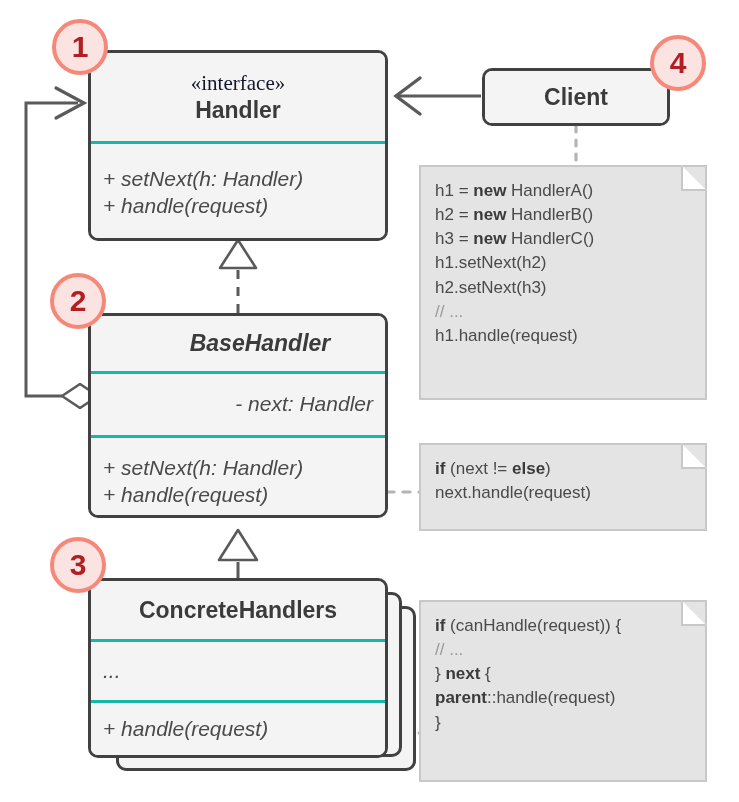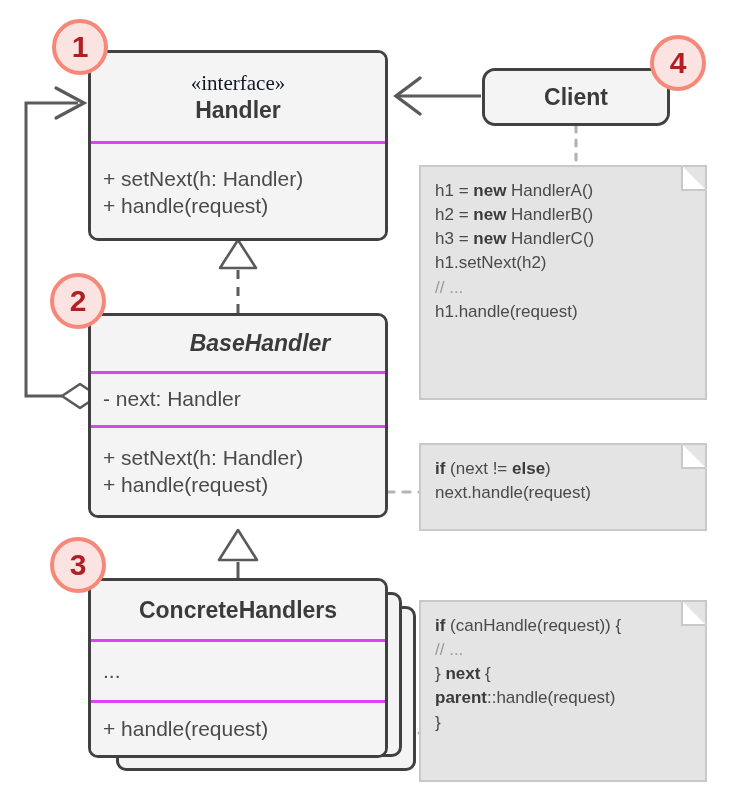--- a/index.html
+++ b/index.html
@@ -45,21 +45,22 @@
     box-sizing: border-box;
     background: #f4f4f4;
     color: #4a4a4a;
     font-size: 21px;
     line-height: 1.25;
     display: flex;
     flex-direction: column;
     justify-content: center;
   }
   .compartment + .compartment {
-    border-top: 3px solid #d946ef;
+    border-top: 3px solid #14b8a6;
+    font-style: italic;
   }
   .c-title {
     align-items: center;
     text-align: center;
   }
   .c-body {
     padding: 4px 12px;
     align-items: flex-start;
     text-align: left;
   }
@@ -193,21 +194,21 @@
     <div class="compartment c-body" style="height:100px;">
       <span class="member">+ setNext(h: Handler)</span>
       <span class="member">+ handle(request)</span>
     </div>
   </div>
 
   <div class="uml-box" style="left:88px; top:313px; width:300px; height:205px;">
     <div class="compartment c-title" style="height:55px;margin-left:44px;">
       <span class="cls-name italic">BaseHandler</span>
     </div>
-    <div class="compartment c-body" style="height:54px;">
+    <div class="compartment c-body" style="height:64px;align-items:flex-end;">
       <span class="member">- next: Handler</span>
     </div>
     <div class="compartment c-body" style="height:90px;">
       <span class="member">+ setNext(h: Handler)</span>
       <span class="member">+ handle(request)</span>
     </div>
   </div>
 
   <div class="uml-box stacked-back" style="left:116px; top:606px; width:300px; height:165px;"></div>
   <div class="uml-box stacked-back" style="left:102px; top:592px; width:300px; height:165px;"></div>
@@ -217,33 +218,34 @@
       <span class="cls-name">ConcreteHandlers</span>
     </div>
     <div class="compartment c-body" style="height:61px;">
       <span class="member">...</span>
     </div>
     <div class="compartment c-body" style="height:55px;">
       <span class="member">+ handle(request)</span>
     </div>
   </div>
 
-  <div class="uml-box" style="left:482px; top:68px; width:188px; height:58px;border-radius:13px;">
+  <div class="uml-box" style="left:482px; top:68px; width:188px; height:58px;">
     <div class="compartment c-title" style="height:100%;">
       <span class="cls-name">Client</span>
     </div>
   </div>
 
   <div class="note" style="left:419px; top:165px; width:288px; height:235px;">
     <span class="fold"></span>
     <div>
         <span class="note-line"><span>h1 = </span><span class="kw">new</span><span> HandlerA()</span></span>
         <span class="note-line"><span>h2 = </span><span class="kw">new</span><span> HandlerB()</span></span>
         <span class="note-line"><span>h3 = </span><span class="kw">new</span><span> HandlerC()</span></span>
         <span class="note-line"><span>h1.setNext(h2)</span></span>
+        <span class="note-line"><span>h2.setNext(h3)</span></span>
         <span class="note-line"><span class="cmt">// ...</span></span>
         <span class="note-line"><span>h1.handle(request)</span></span>
       </div>
   </div>
 
   <div class="note" style="left:419px; top:443px; width:288px; height:88px;">
     <span class="fold"></span>
     <div>
         <span class="note-line"><span class="kw">if</span><span> (next != </span><span class="kw">else</span><span>)</span></span>
         <span class="note-line"><span>  next.handle(request)</span></span>

